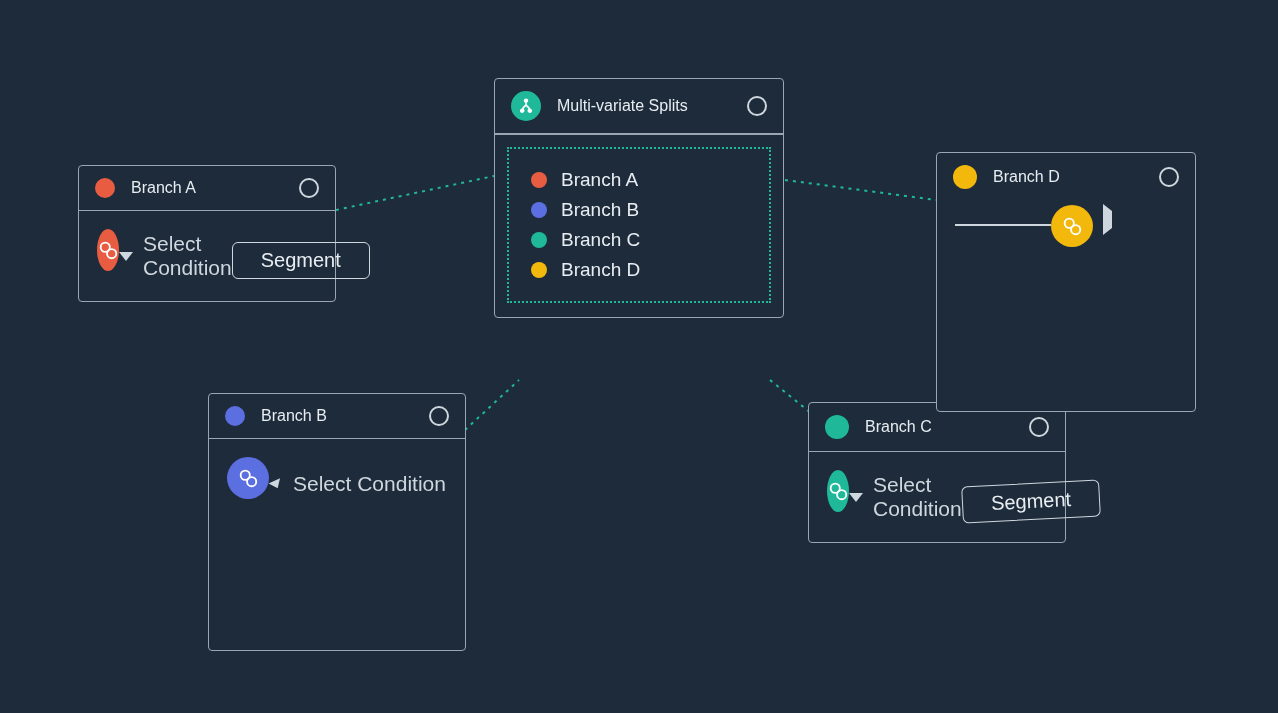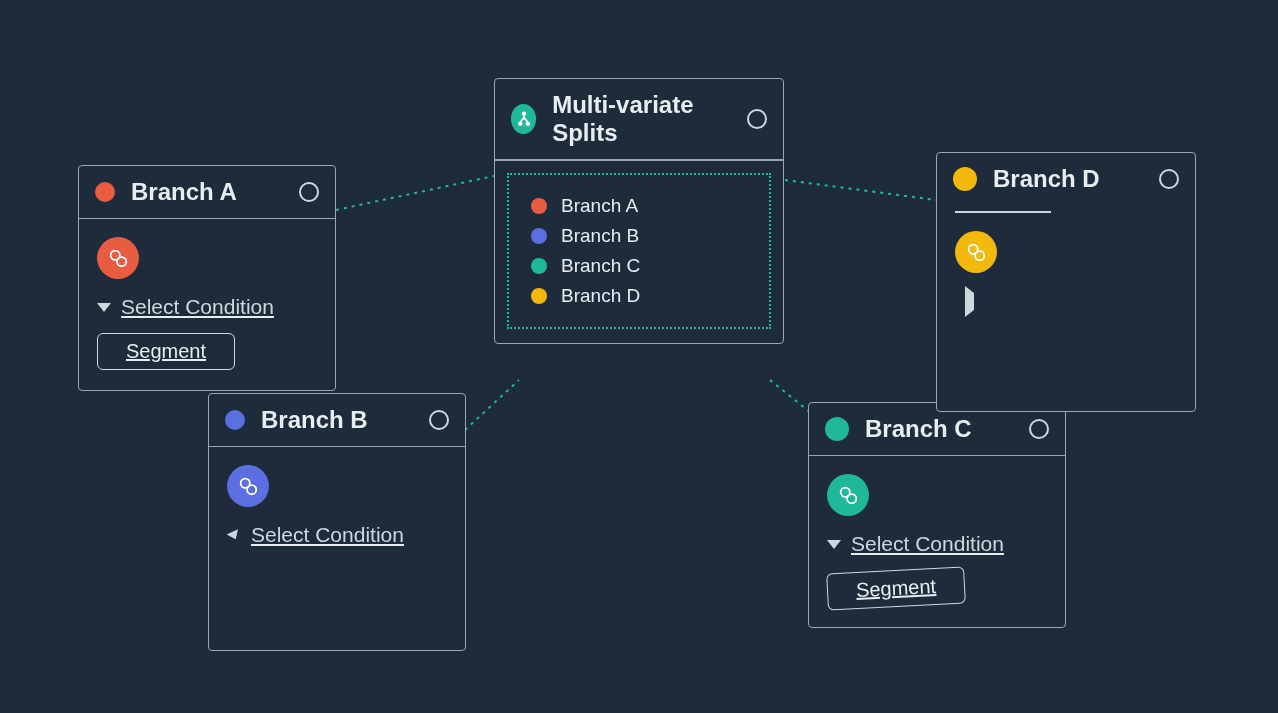--- a/index.html
+++ b/index.html
@@ -28,22 +28,22 @@
   .dot {
     width: 20px; height: 20px; border-radius: 50%;
     flex-shrink: 0;
   }
   .dot-large { width: 24px; height: 24px; }
   .ring {
     width: 20px; height: 20px; border-radius: 50%;
     border: 2px solid #cfd7de; margin-left: auto;
     flex-shrink: 0;
   }
-  .title { font-size: 24px; color: #e8edf2; font-weight: 700; }
-  .card-body { padding: 14px 18px 20px; display: flex; flex-direction: column; align-items: flex-start; text-decoration: underline; }
+  .title { font-size: 16px; color: #e8edf2; font-weight: 400; }
+  .card-body { padding: 14px 18px 20px; display: flex; flex-direction: row; align-items: center; }
   .icon-circle {
     width: 42px; height: 42px; border-radius: 50%;
     display: flex; align-items: center; justify-content: center;
     margin: 4px 0 10px;
   }
   .cond-row { display: flex; align-items: center; gap: 10px; font-size: 21px; color: #cfd7de; margin-top: 6px;}
   .tri-down {
     width: 0; height: 0;
     border-left: 7px solid transparent;
     border-right: 7px solid transparent;

